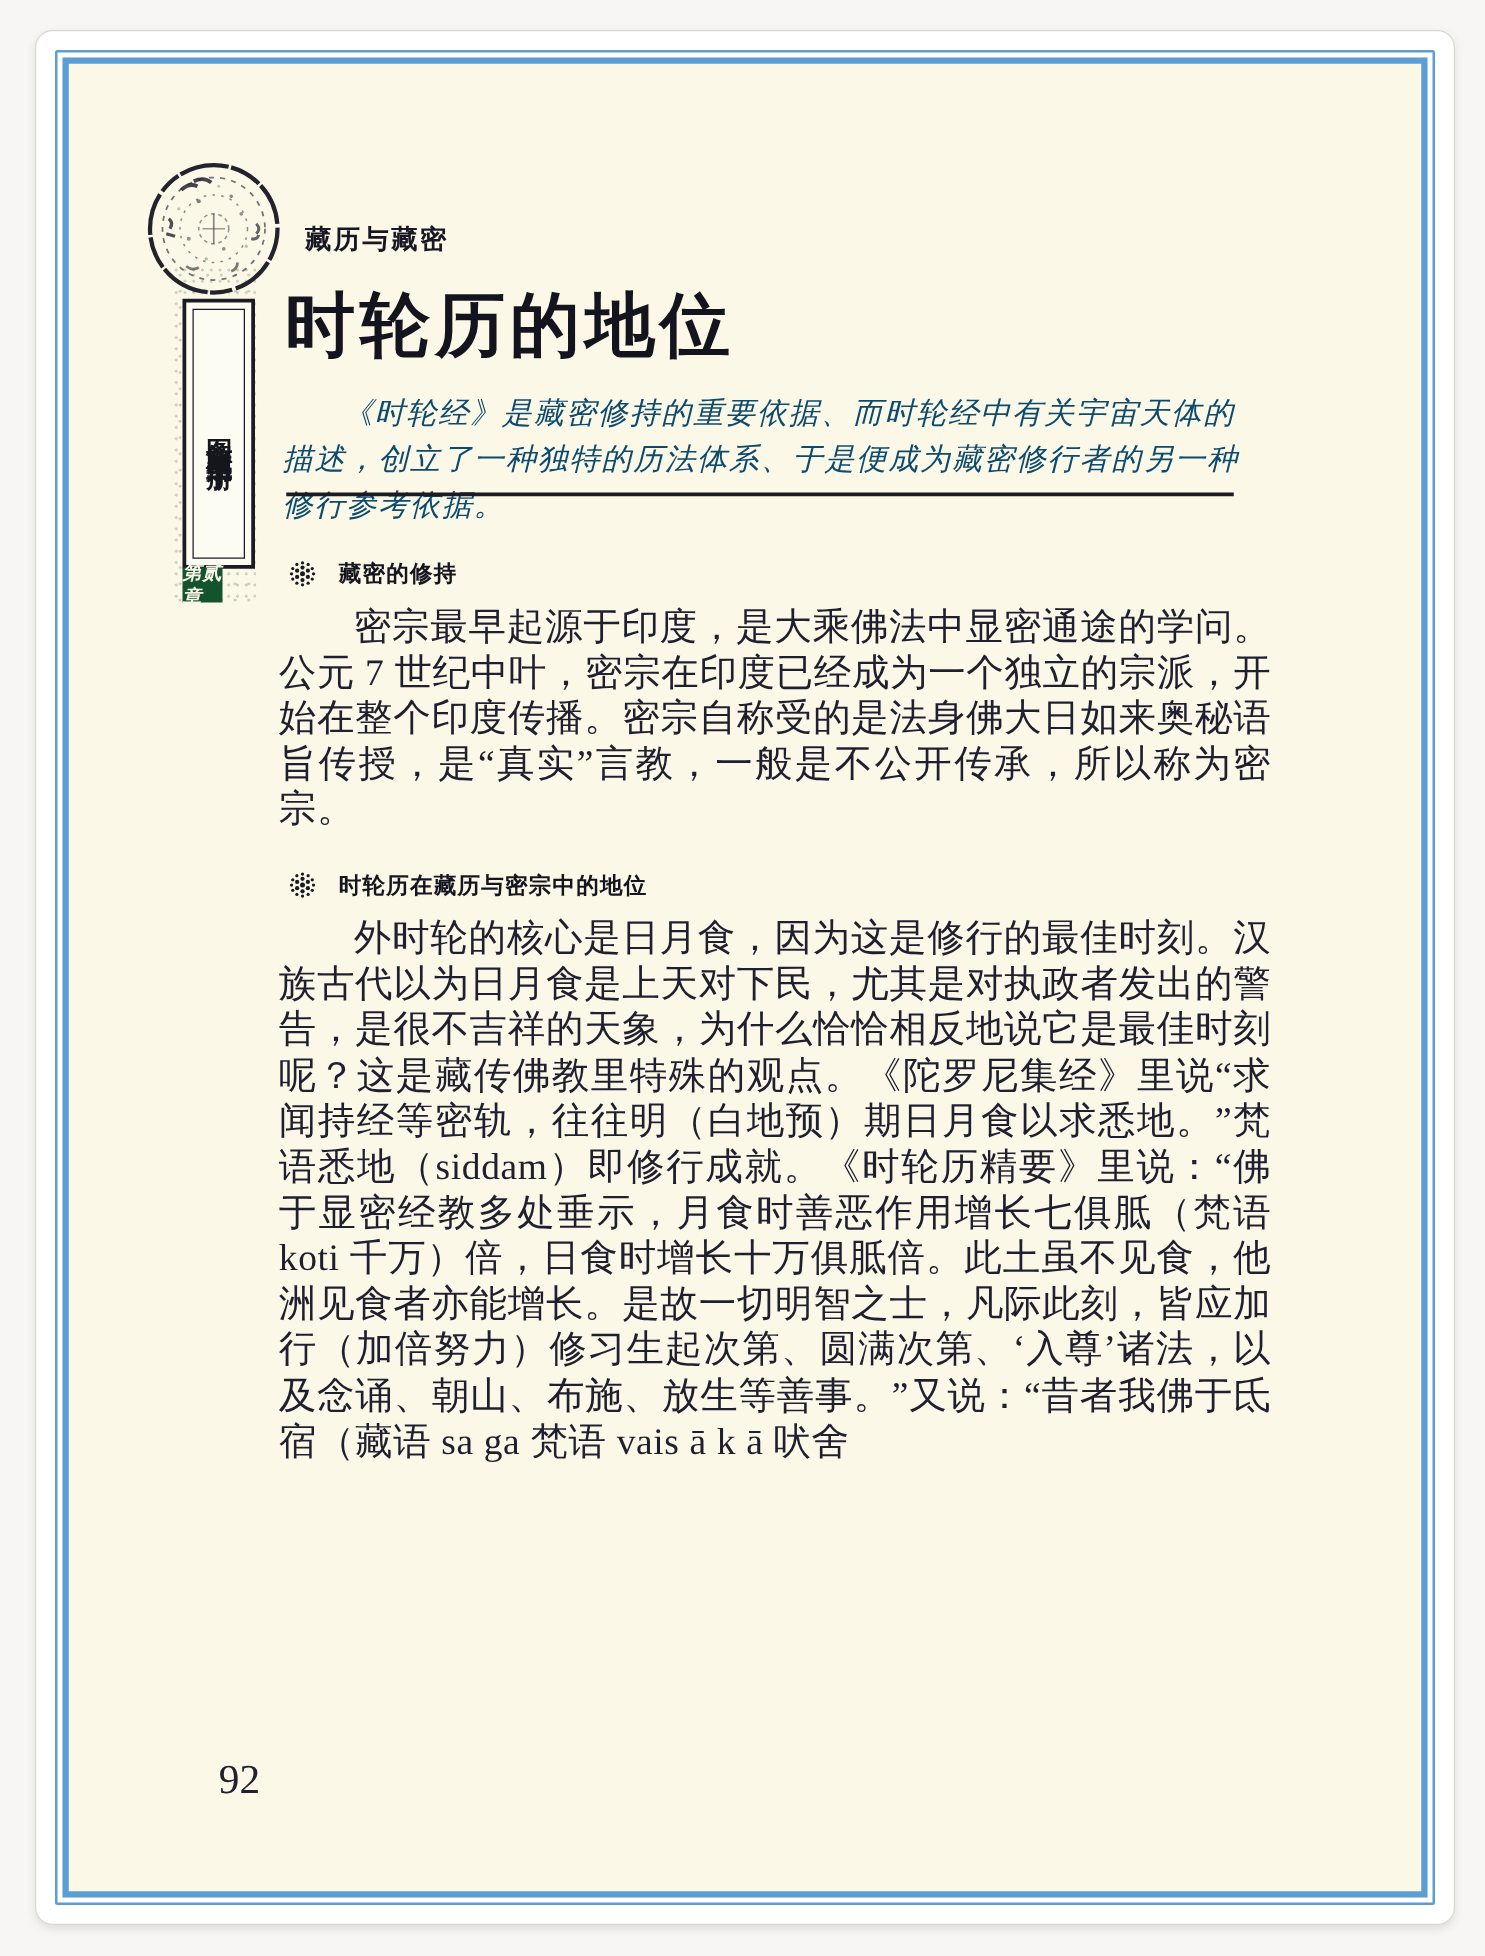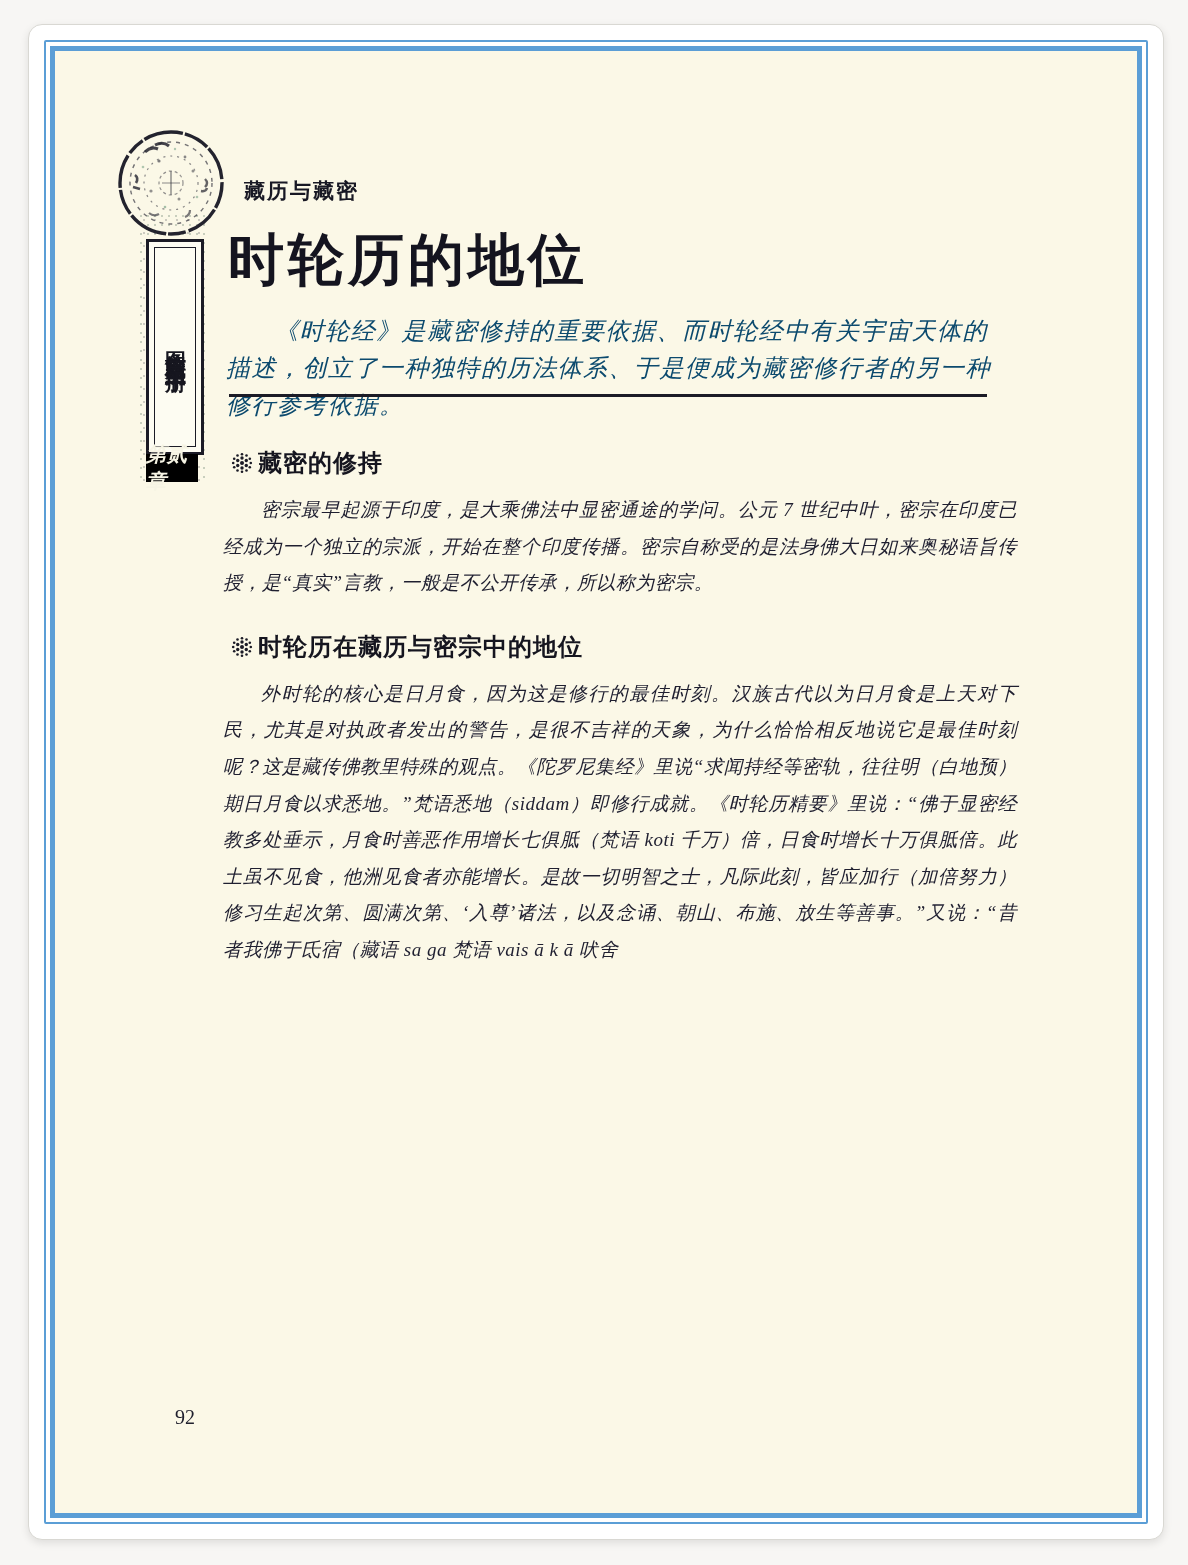--- a/index.html
+++ b/index.html
@@ -43,25 +43,25 @@
     width:40px;height:198px;border:1px solid #1b1b26;
     display:flex;align-items:center;justify-content:center;
   }
   .vtitle-text{
     writing-mode:vertical-rl;text-orientation:upright;
     font-family:"Liberation Serif","DejaVu Serif",serif;
     font-weight:bold;font-size:21px;letter-spacing:3px;color:#16161f;
     line-height:1;
   }
   .chapter-seal{
-    position:absolute;left:117px;top:429px;width:52px;height:28px;
-    background:#000000;color:#f6f4e4;
+    position:absolute;left:117px;top:429px;width:32px;height:28px;
+    background:#14532d;color:#f6f4e4;
     display:flex;align-items:center;justify-content:center;
     font-family:"Liberation Serif","DejaVu Serif",serif;
-    font-style:italic;font-weight:bold;font-size:20px;letter-spacing:1px;
+    font-style:italic;font-weight:bold;font-size:15px;letter-spacing:1px;
   }
   
   .kicker{
     position:absolute;left:215px;top:152px;
     font-family:"Liberation Sans","DejaVu Sans",sans-serif;
     font-weight:bold;font-size:21px;color:#181824;letter-spacing:2px;
   }
   .main-title{
     position:absolute;left:199px;top:198px;
     font-family:"Liberation Serif","DejaVu Serif",serif;
@@ -75,34 +75,34 @@
   .divider{
     position:absolute;left:200px;top:369px;width:758px;height:3px;
     background:#1b1b26;
   }
   
   .body-col{
     position:absolute;left:194px;top:422px;width:794px;
     color:#1f1f30;
   }
   .sec-heading{
-    display:flex;align-items:center;gap:5px;
+    display:flex;align-items:center;gap:18px;
     font-family:"Liberation Sans","DejaVu Sans",sans-serif;
-    font-weight:bold;font-size:24px;color:#15151f;letter-spacing:1px;
+    font-weight:bold;font-size:18px;color:#15151f;letter-spacing:1px;
     margin:0 0 13px 8px;
   }
   .sec-heading.second{margin-top:29px;}
   .rosette{width:22px;height:22px;flex:0 0 auto;}
   .body-col p{
-    margin:0;font-size:19px;line-height:36.6px;
-    text-align:justify;text-indent:2em;letter-spacing:0.5px;font-style:italic;
+    margin:0;font-size:30px;line-height:36.6px;
+    text-align:justify;text-indent:2em;letter-spacing:0.5px;
   }
   .page-number{
     position:absolute;left:146px;top:1381px;
-    font-size:20px;color:#20202e;
+    font-size:33px;color:#20202e;
   }
 </style>
 </head>
 <body>
 
 <div class="page">
   <div class="card">
     <div class="frame-thin"></div>
     <div class="frame-thick"></div>
 

